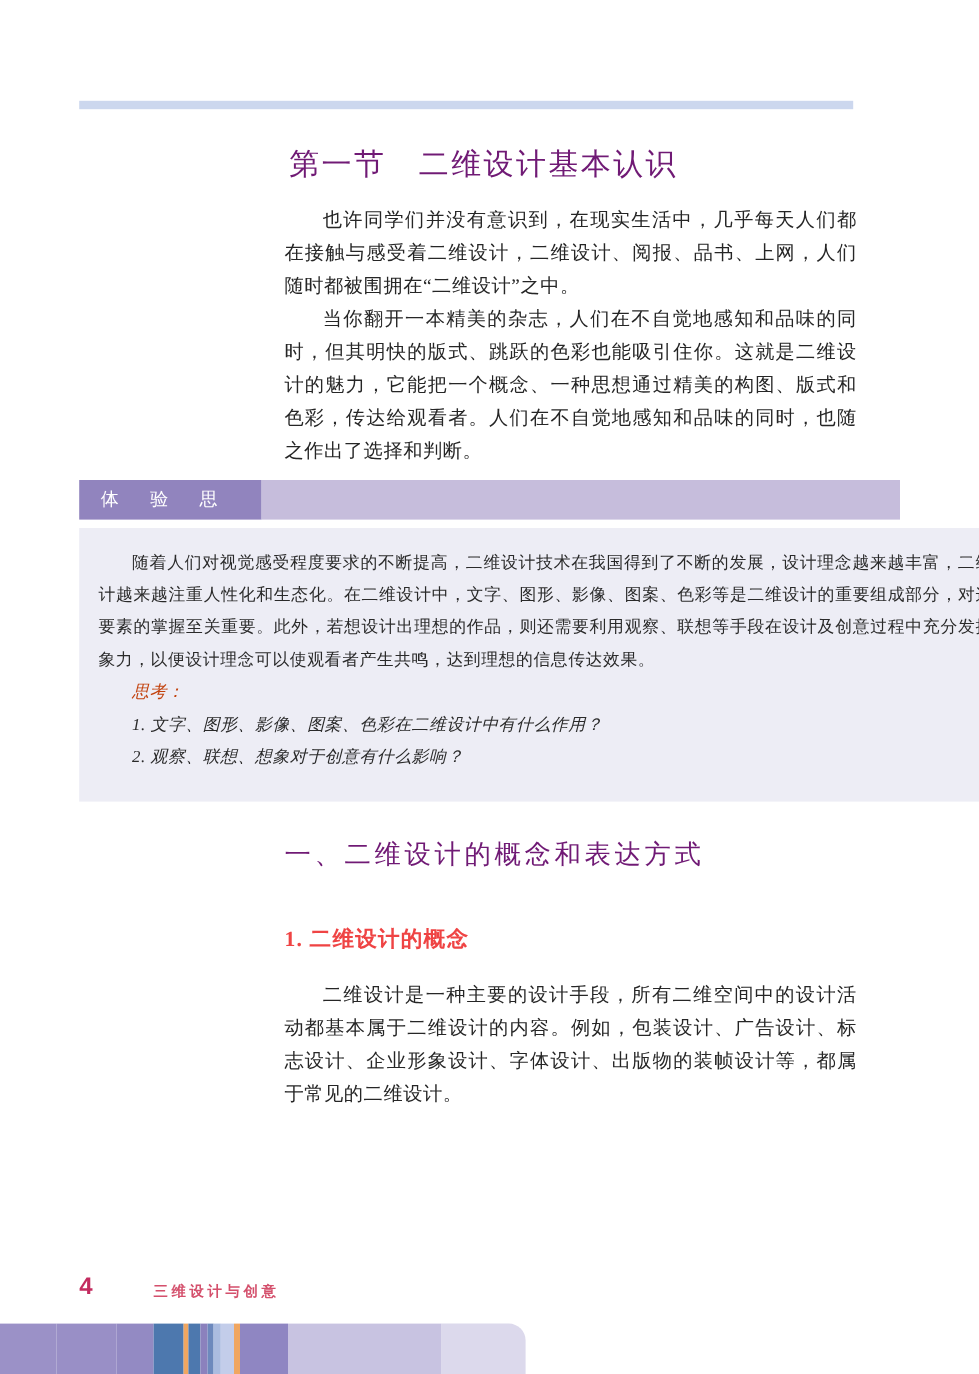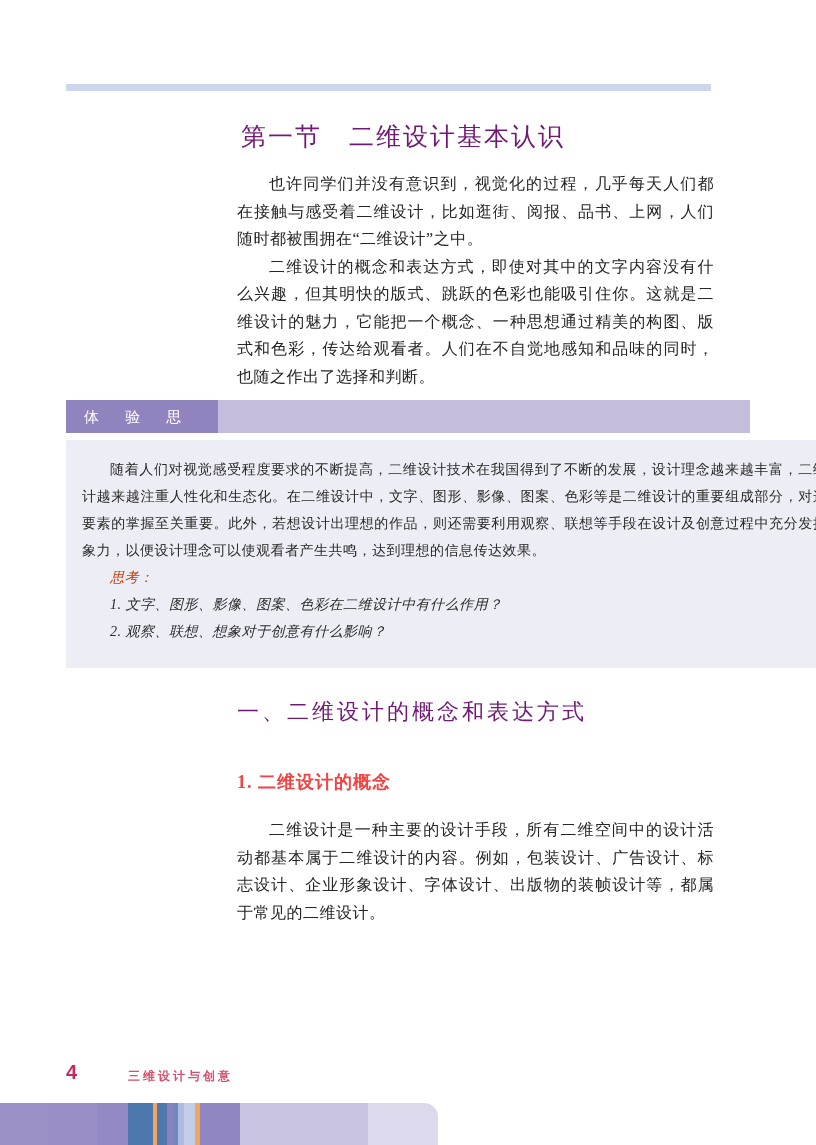--- a/index.html
+++ b/index.html
@@ -157,22 +157,22 @@
 </head>
 <body>
 
 <div class="page">
 
   <div class="top-rule"></div>
 
   <h1 class="section-title">第一节　二维设计基本认识</h1>
 
   <div class="intro">
-    <p>也许同学们并没有意识到，视觉化的过程，几乎每天人们都在接触与感受着二维设计，比如逛街、阅报、品书、上网，人们随时都被围拥在“二维设计”之中。</p>
-    <p>二维设计的概念和表达方式，即使对其中的文字内容没有什么兴趣，但其明快的版式、跳跃的色彩也能吸引住你。这就是二维设计的魅力，它能把一个概念、一种思想通过精美的构图、版式和色彩，传达给观看者。人们在不自觉地感知和品味的同时，也随之作出了选择和判断。</p>
+    <p>也许同学们并没有意识到，在现实生活中，几乎每天人们都在接触与感受着二维设计，二维设计、阅报、品书、上网，人们随时都被围拥在“二维设计”之中。</p>
+    <p>当你翻开一本精美的杂志，人们在不自觉地感知和品味的同时，但其明快的版式、跳跃的色彩也能吸引住你。这就是二维设计的魅力，它能把一个概念、一种思想通过精美的构图、版式和色彩，传达给观看者。人们在不自觉地感知和品味的同时，也随之作出了选择和判断。</p>
   </div>
 
   <div class="exp-header">
     <div class="exp-label">体 验 思 考</div>
     <div class="exp-strip"></div>
   </div>
 
   <div class="exp-box">
     <p class="exp-body">随着人们对视觉感受程度要求的不断提高，二维设计技术在我国得到了不断的发展，设计理念越来越丰富，二维设计越来越注重人性化和生态化。在二维设计中，文字、图形、影像、图案、色彩等是二维设计的重要组成部分，对这些要素的掌握至关重要。此外，若想设计出理想的作品，则还需要利用观察、联想等手段在设计及创意过程中充分发挥想象力，以便设计理念可以使观看者产生共鸣，达到理想的信息传达效果。</p>
     <p class="think-label">思考：</p>

